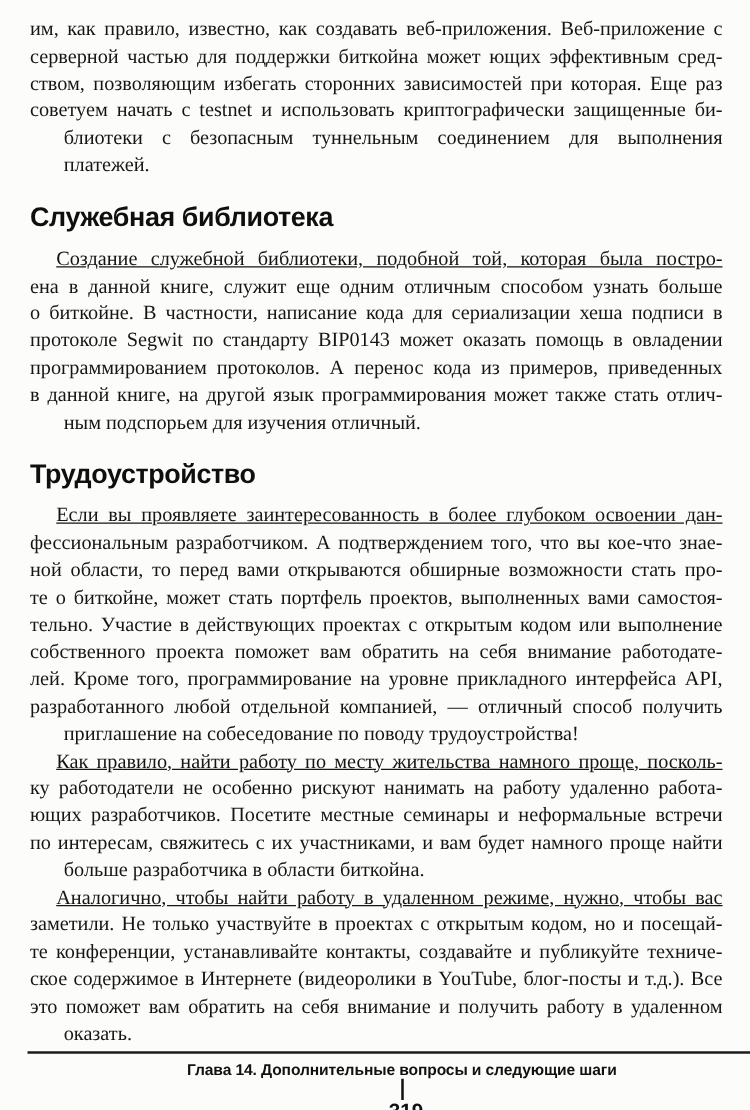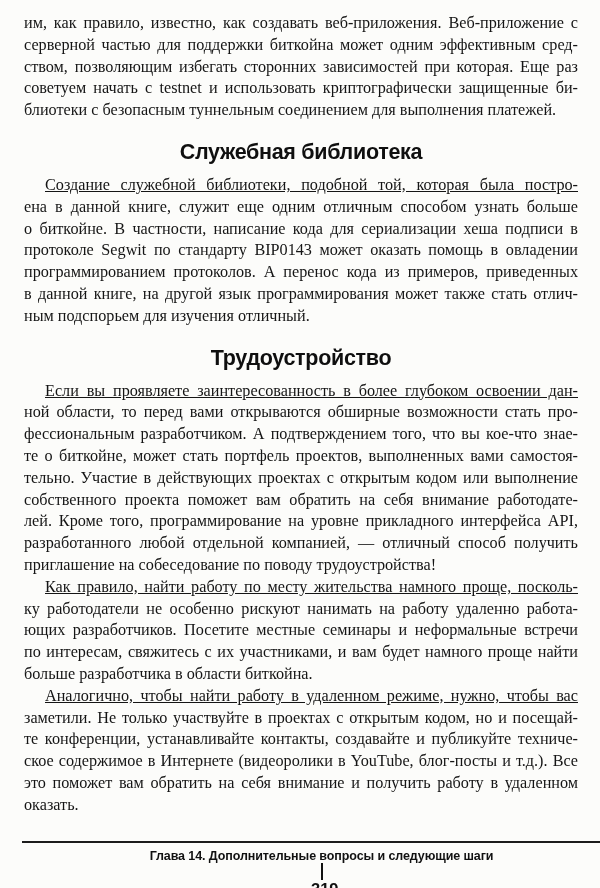--- a/index.html
+++ b/index.html
@@ -29,34 +29,34 @@
   .line {
     font-family: "Liberation Serif", "DejaVu Serif", serif;
     font-size: 16.2px;
     line-height: 21.8px;
     color: #151515;
     text-align: justify;
     text-align-last: justify;
   }
   .line.last {
     text-align-last: left;
+    margin-left: 27px;
   }
   .para.indent .line:first-child {
     text-indent: 21px;
     text-decoration: underline;
   }
   .section-heading {
     margin: 18px 0 10px 0;
     font-family: "Liberation Sans", "DejaVu Sans", sans-serif;
     font-weight: 700;
     font-size: 21.5px;
     line-height: 25px;
     letter-spacing: -0.3px;
     color: #0f0f0f;
-    text-align: center;
   }
   .footer {
     position: absolute;
     left: 22px;
     right: 23px;
     top: 841px;
   }
   .footer-rule {
     height: 2px;
     background: #1c1c1c;
@@ -88,40 +88,40 @@
   }
 </style>
 </head>
 <body>
 
 <div class="page">
 
   <div class="content">
       <div class="para">
         <div class="line">им, как правило, известно, как создавать веб-приложения. Веб-приложение с</div>
-        <div class="line">серверной частью для поддержки биткойна может одним эффективным сред-</div>
+        <div class="line">серверной частью для поддержки биткойна может ющих эффективным сред-</div>
         <div class="line">ством, позволяющим избегать сторонних зависимостей при которая. Еще раз</div>
         <div class="line">советуем начать с testnet и использовать криптографически защищенные би-</div>
         <div class="line last">блиотеки с безопасным туннельным соединением для выполнения платежей.</div>
       </div>
       <h2 class="section-heading">Служебная библиотека</h2>
       <div class="para indent">
         <div class="line">Создание служебной библиотеки, подобной той, которая была постро-</div>
         <div class="line">ена в данной книге, служит еще одним отличным способом узнать больше</div>
         <div class="line">о биткойне. В частности, написание кода для сериализации хеша подписи в</div>
         <div class="line">протоколе Segwit по стандарту BIP0143 может оказать помощь в овладении</div>
         <div class="line">программированием протоколов. А перенос кода из примеров, приведенных</div>
         <div class="line">в данной книге, на другой язык программирования может также стать отлич-</div>
         <div class="line last">ным подспорьем для изучения отличный.</div>
       </div>
       <h2 class="section-heading">Трудоустройство</h2>
       <div class="para indent">
         <div class="line">Если вы проявляете заинтересованность в более глубоком освоении дан-</div>
+        <div class="line">фессиональным разработчиком. А подтверждением того, что вы кое-что знае-</div>
         <div class="line">ной области, то перед вами открываются обширные возможности стать про-</div>
-        <div class="line">фессиональным разработчиком. А подтверждением того, что вы кое-что знае-</div>
         <div class="line">те о биткойне, может стать портфель проектов, выполненных вами самостоя-</div>
         <div class="line">тельно. Участие в действующих проектах с открытым кодом или выполнение</div>
         <div class="line">собственного проекта поможет вам обратить на себя внимание работодате-</div>
         <div class="line">лей. Кроме того, программирование на уровне прикладного интерфейса API,</div>
         <div class="line">разработанного любой отдельной компанией, — отличный способ получить</div>
         <div class="line last">приглашение на собеседование по поводу трудоустройства!</div>
       </div>
       <div class="para indent">
         <div class="line">Как правило, найти работу по месту жительства намного проще, посколь-</div>
         <div class="line">ку работодатели не особенно рискуют нанимать на работу удаленно работа-</div>

